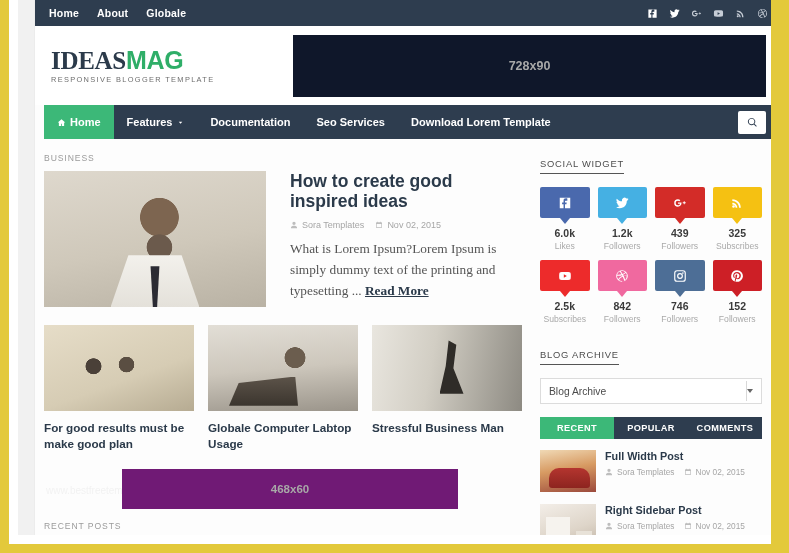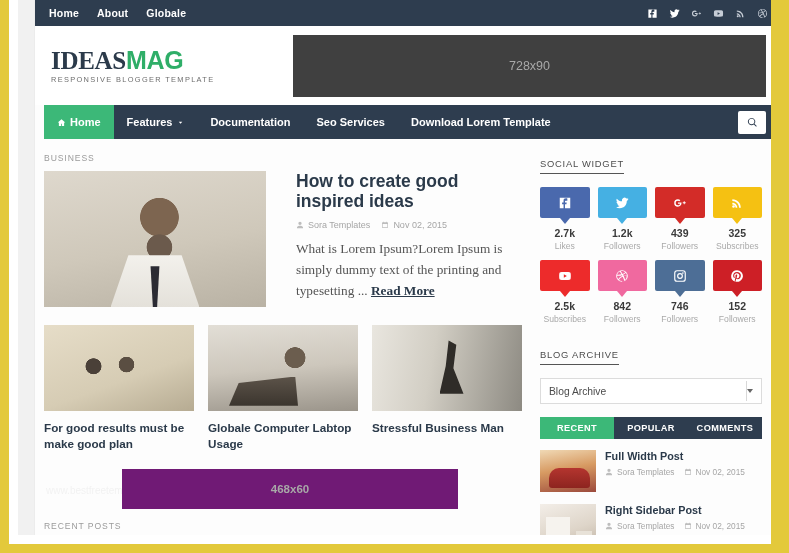--- a/index.html
+++ b/index.html
@@ -67,23 +67,23 @@
   }
   .logo-ideas { color: #2b3a4a; font-family: Liberation Serif, serif; }
   .logo-mag { color: #2fae68; }
   .logo-sub {
     font-size: 7.4px; color: #6d6d6d; letter-spacing: 1.35px;
     margin-top: 3px; font-weight: normal;
   }
   .ad728 {
     margin-left: auto;
     width: 473px; height: 62px;
-    background: #404040;
+    background: #0f172a;
     display: flex; align-items: center; justify-content: center;
-    color: #a8a8a8; font-size: 12.5px; font-weight: normal;
+    color: #a8a8a8; font-size: 12.5px; font-weight: bold;
   }
 
   
   .mainnav {
     height: 34px; background: #2e3d4f;
     display: flex; align-items: stretch;
     margin: 0 9px; position: relative;
   }
   .mn-item {
     display: flex; align-items: center; gap: 4px;
@@ -108,21 +108,21 @@
   }
   .col-main { width: 480px; flex: none; }
   .col-side { width: 222px; flex: none; }
 
   .sec-label {
     font-size: 8.6px; color: #9b9b9b; letter-spacing: .9px;
     margin-bottom: 8px; font-weight: normal;
   }
 
   
-  .featured { display: flex; gap: 30px; }
+  .featured { display: flex; gap: 24px; }
   .feat-img {
     width: 222px; height: 136px; flex: none;
     background: #c9c3b8; position: relative; overflow: hidden;
   }
   .feat-body { flex: 1; min-width: 0; }
   .feat-title {
     font-size: 17.5px; line-height: 1.17; font-weight: bold;
     color: #2b3a4a; margin-bottom: 8px;
   }
   .meta { display: flex; align-items: center; gap: 11px; margin-bottom: 8px; }
@@ -394,21 +394,21 @@
         <div class="col-side">
           <div class="wtitle">SOCIAL WIDGET</div>
 
           <div class="soc-grid">
             <div class="soc-cell">
               <div class="soc-tile" style="background:#4a69ad;color:#4a69ad">
                 <svg viewBox="0 0 24 24">
                     <path d="M3 3h18v18h-9v-7h2.5l.4-3H12v-1.6c0-.9.3-1.4 1.5-1.4H16V4.1C15.6 4 14.6 4 13.5 4 11 4 9.5 5.4 9.5 8v3H7v3h2.5v7H3z"></path>
                   </svg>
               </div>
-              <div class="soc-num">2.7k</div>
+              <div class="soc-num">6.0k</div>
               <div class="soc-lab">Likes</div>
             </div>
             <div class="soc-cell">
               <div class="soc-tile" style="background:#45b0e3;color:#45b0e3">
                 <svg viewBox="0 0 24 24">
                     <path d="M23 4.9c-.8.4-1.7.6-2.6.8 1-.6 1.7-1.5 2-2.5-.9.5-1.9.9-3 1.1A4.3 4.3 0 0 0 12 8.2c0 .3 0 .7.1 1-3.6-.2-6.8-1.9-9-4.6-.4.7-.6 1.4-.6 2.2 0 1.5.8 2.8 2 3.6-.7 0-1.4-.2-2-.5v.1c0 2.1 1.5 3.8 3.5 4.2-.4.1-.8.2-1.2.2-.3 0-.6 0-.8-.1.6 1.7 2.2 3 4.1 3a8.6 8.6 0 0 1-6.4 1.8c1.9 1.2 4.1 1.9 6.5 1.9 7.8 0 12-6.4 12-12v-.5c.8-.6 1.5-1.3 2.1-2.1z"></path>
                   </svg>
               </div>
               <div class="soc-num">1.2k</div>
               <div class="soc-lab">Followers</div>

